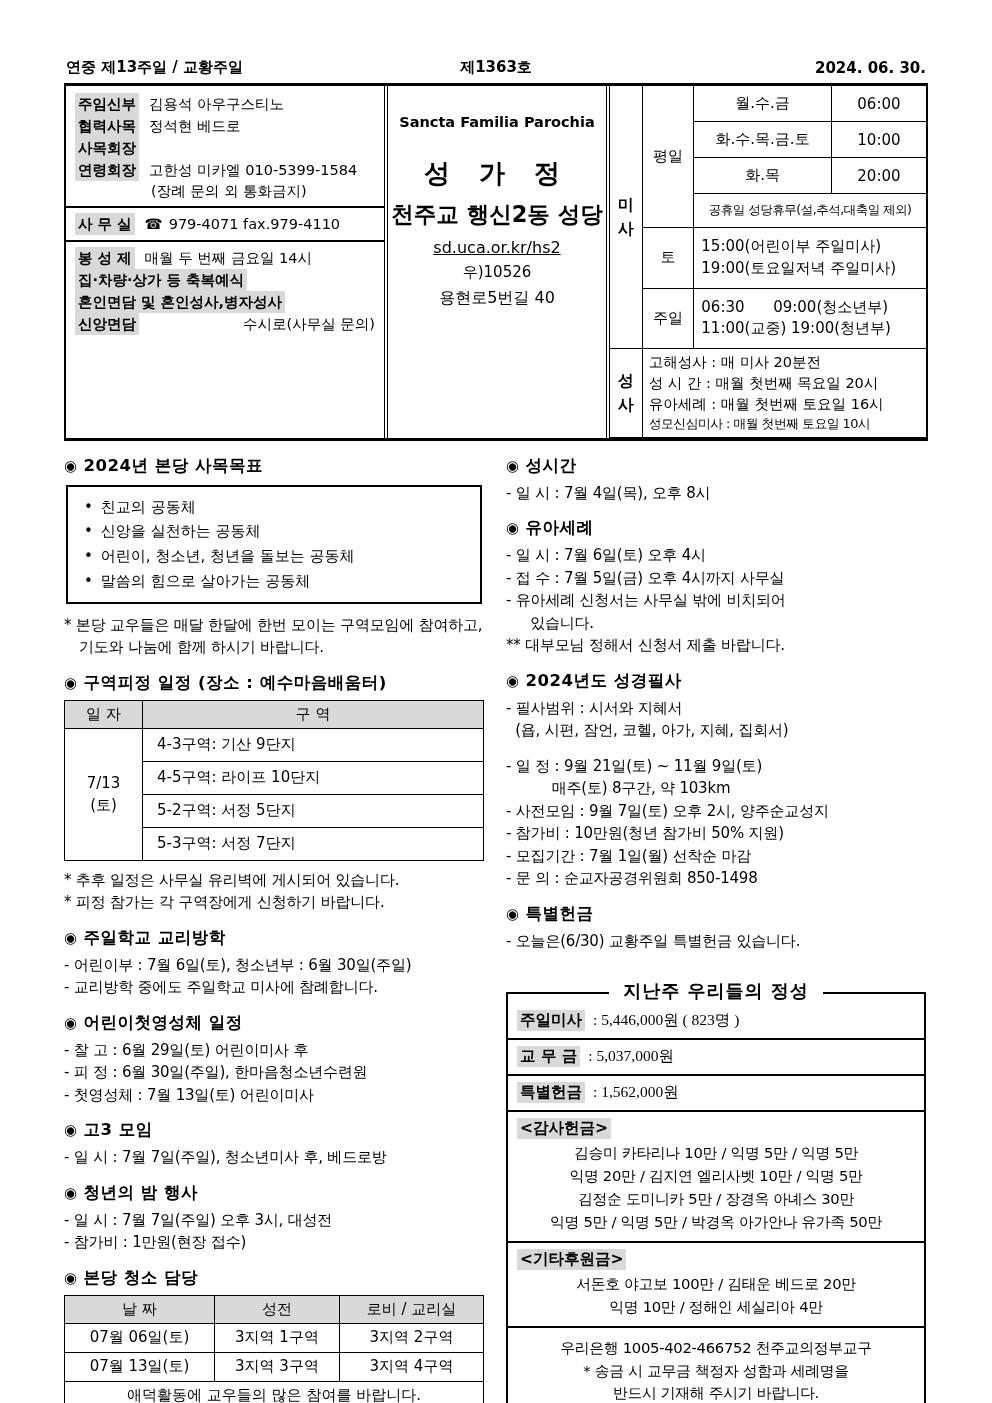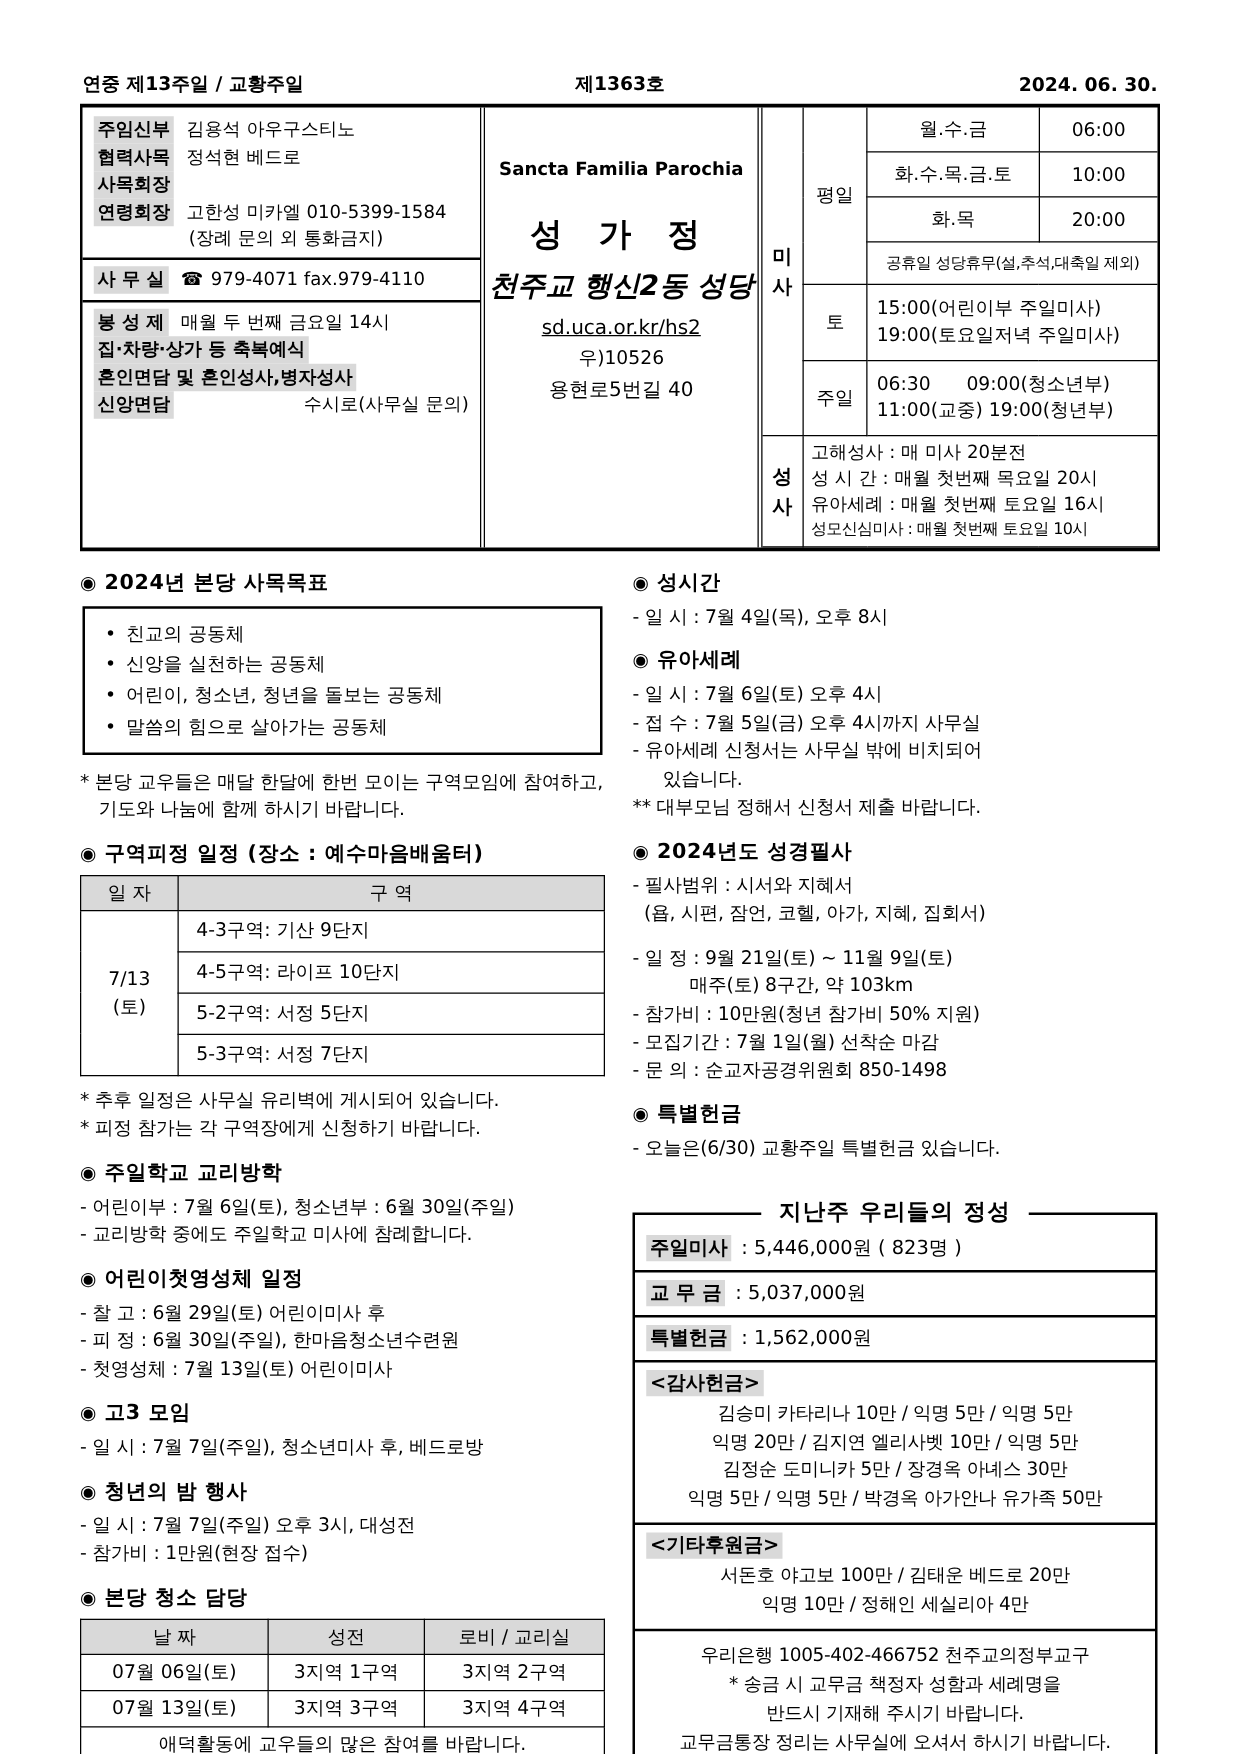--- a/index.html
+++ b/index.html
@@ -13,33 +13,33 @@
 
   
   .meta-row { display:flex; align-items:flex-end; font-weight:bold; font-size:15px; padding:0 2px 6px 2px; }
   .meta-left { flex:1; text-align:left; }
   .meta-center { flex:1; text-align:center; }
   .meta-right { flex:1; text-align:right; }
 
   
   .head-box { border:2px solid #000; border-top-width:3px; border-bottom-width:3px; display:flex; }
   .panel-info { width:318px; padding:7px 9px 6px 9px; font-size:14.5px; }
-  .panel-parish { width:226px; border-left:4px double #000; border-right:4px double #000; text-align:center; padding-top:42px; }
+  .panel-parish { width:226px; border-left:4px double #000; border-right:4px double #000; text-align:center; padding-top:28px; }
   .panel-mass { flex:1; }
 
   .info-row { display:flex; line-height:22px; }
   .hl { background:#d9d9d9; font-weight:bold; padding:0 3px; white-space:nowrap; }
   .info-val { margin-left:10px; white-space:nowrap; }
   .info-note { margin-left:76px; line-height:20px; }
   .hdiv { border-top:2px solid #000; margin:5px -9px; }
   .val-right { flex:1; text-align:right; }
 
   .parish-latin { font-weight:bold; font-size:14.5px; letter-spacing:0; }
   .parish-name1 { font-weight:bold; font-size:26px; letter-spacing:10px; margin-top:26px; }
-  .parish-name2 { font-weight:bold; font-size:22.5px; margin-top:8px;font-style:italic; }
+  .parish-name2 { font-weight:bold; font-size:22.5px; margin-top:8px; }
   .parish-url { font-size:16px; text-decoration:underline; margin-top:8px; }
   .parish-postal { font-size:15px; margin-top:6px; }
   .parish-addr { font-size:16px; margin-top:6px; }
 
   table.mass { width:100%; height:100%; border-collapse:collapse; font-size:15px; }
   table.mass td { border:1px solid #000; text-align:center; padding:8px 3px; }
   table.mass tr:first-child td { border-top:none; }
   table.mass td:last-child { border-right:none; }
   .v-label { width:30px; font-weight:bold; font-size:16px; word-break:break-all; line-height:1.5; border-left:none !important; }
   .day-label { width:48px; }
@@ -72,21 +72,21 @@
   .clean-footer { font-size:15px; }
 
   
   .don-wrap { position:relative; margin-top:16px; }
   .don-title { position:relative; z-index:2; text-align:center; font-weight:bold; font-size:18px; letter-spacing:1px; background:#fff; width:max-content; margin:0 auto; padding:0 14px; top:11px; }
   .don-box { border:2px solid #000; padding-top:10px; }
   .don-row { border-bottom:2px solid #000; padding:6px 9px 7px 9px; font-size:15.5px; }
   .don-row:last-child { border-bottom:none; }
   .don-money { display:flex;align-items:flex-end; }
   .don-money .hl { font-size:15.5px; }
-  .don-money .val { margin-left:8px; white-space:pre; }
+  .don-money .val { margin-left:8px; white-space:pre;font-family:Liberation Serif, serif; }
   .don-block-label { width:max-content; margin-bottom:3px; }
   .don-center { text-align:center; font-size:14.8px; line-height:1.55; letter-spacing:-0.3px; white-space:nowrap; }
   .bank-row { padding:9px 6px 10px 6px; }
 </style>
 </head>
 <body>
 
 <div class="page">
 
   <div class="meta-row">
@@ -308,20 +308,21 @@
 
       <div class="section">
         <div class="sec-title"><span class="bullet">◉</span><span>2024년도 성경필사</span></div>
         <div class="line">- 필사범위 : 시서와 지혜서</div>
         <div class="line">  (욥, 시편, 잠언, 코헬, 아가, 지혜, 집회서)</div>
       </div>
 
       <div class="section">
         <div class="line">- 일 정 : 9월 21일(토) ~ 11월 9일(토)</div>
         <div class="line">          매주(토) 8구간, 약 103km</div>
+        <div class="line">- 사전모임 : 9월 7일(토) 오후 2시, 양주순교성지</div>
         <div class="line">- 참가비 : 10만원(청년 참가비 50% 지원)</div>
         <div class="line">- 모집기간 : 7월 1일(월) 선착순 마감</div>
         <div class="line">- 문 의 : 순교자공경위원회 850-1498</div>
       </div>
 
       <div class="section">
         <div class="sec-title"><span class="bullet">◉</span><span>특별헌금</span></div>
         <div class="line">- 오늘은(6/30) 교황주일 특별헌금 있습니다.</div>
       </div>
 

